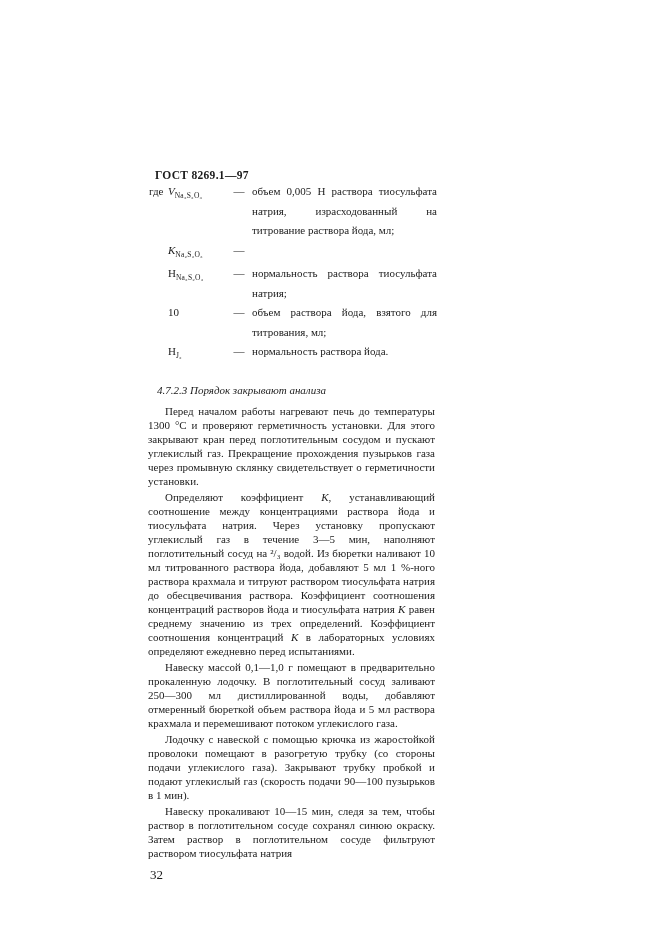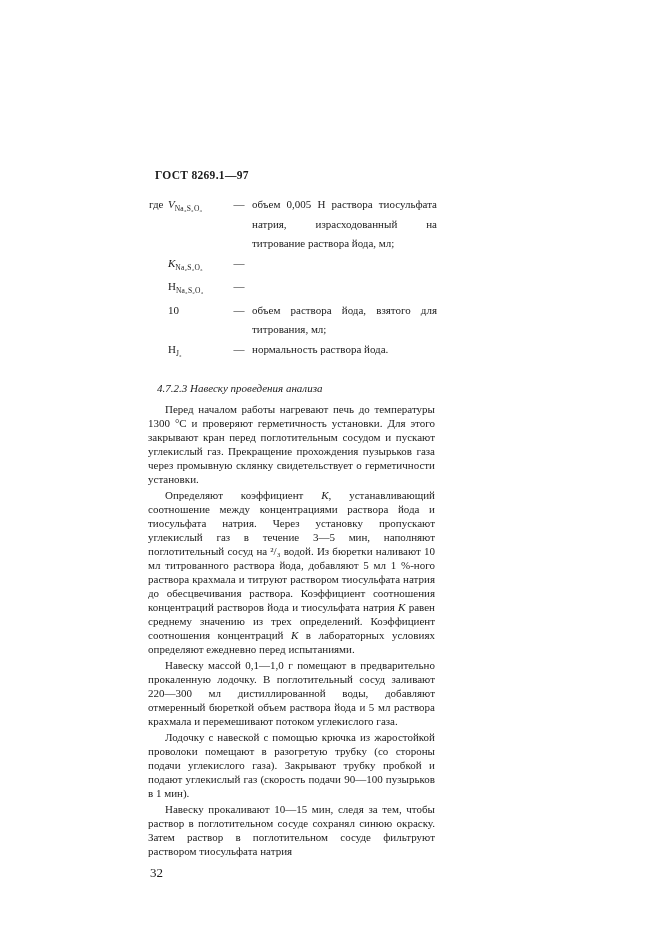--- a/index.html
+++ b/index.html
@@ -15,21 +15,20 @@
     overflow: hidden;
   }
   .doc-header {
     font-weight: bold;
     font-size: 11.5px;
     letter-spacing: 0.3px;
     margin: 0 0 0 9px;
     line-height: 14px;
   }
   .definitions {
-    margin-top: 13px;
     font-size: 11px;
     line-height: 19.5px;
   }
   .def-row { display: flex; }
   .def-intro { flex: 0 0 22px; padding-left: 3px; box-sizing: border-box; }
   .def-term { flex: 0 0 58px; white-space: nowrap; }
   .def-term sub { font-size: 7.5px; letter-spacing: 0.2px; }
   .term-italic { font-style: italic; }
   .def-dash { flex: 0 0 26px; text-align: center; }
   .def-text { flex: 1; text-align: justify; }
@@ -73,43 +72,44 @@
     <div class="def-row">
       <span class="def-intro"></span>
       <span class="def-term"><span class="term-italic">K</span><sub>Na₂S₂O₃</sub></span>
       <span class="def-dash">—</span>
     </div>
 
     <div class="def-row">
       <span class="def-intro"></span>
       <span class="def-term"><span>Н</span><sub>Na₂S₂O₃</sub></span>
       <span class="def-dash">—</span>
+      <span class="def-text">нормальность раствора тиосульфата натрия;</span>
     </div>
 
     <div class="def-row">
       <span class="def-intro"></span>
       <span class="def-term"><span>10</span><sub></sub></span>
       <span class="def-dash">—</span>
       <span class="def-text">объем раствора йода, взятого для титрования, мл;</span>
     </div>
 
     <div class="def-row">
       <span class="def-intro"></span>
       <span class="def-term"><span>Н</span><sub>J₂</sub></span>
       <span class="def-dash">—</span>
       <span class="def-text">нормальность раствора йода.</span>
     </div>
 
   </section>
 
-  <h3 class="section-heading">4.7.2.3 Навеску проведения анализа</h3>
+  <h3 class="section-heading">4.7.2.3 Порядок закрывают анализа</h3>
 
   <div class="paragraphs-wrap">
     <p class="body-paragraph"><span>Перед началом работы нагревают печь до температуры 1300 °С и проверяют герметичность установки. Для этого закрывают кран перед поглотительным сосудом и пускают углекислый газ. Прекращение прохождения пузырьков газа через промывную склянку свидетельствует о герметичности установки.</span></p>
     <p class="body-paragraph"><span>Определяют коэффициент </span><span class="seg-italic">К</span><span>, устанавливающий соотношение между концентрациями раствора йода и тиосульфата натрия. Через установку пропускают углекислый газ в течение 3—5 мин, наполняют поглотительный сосуд на ²/₃ водой. Из бюретки наливают 10 мл титрованного раствора йода, добавляют 5 мл 1 %-ного раствора крахмала и титруют раствором тиосульфата натрия до обесцвечивания раствора. Коэффициент соотношения концентраций растворов йода и тиосульфата натрия </span><span class="seg-italic">К</span><span> равен среднему значению из трех определений. Коэффициент соотношения концентраций </span><span class="seg-italic">К</span><span> в лабораторных условиях определяют ежедневно перед испытаниями.</span></p>
-    <p class="body-paragraph"><span>Навеску массой 0,1—1,0 г помещают в предварительно прокаленную лодочку. В поглотительный сосуд заливают 220—300 мл дистиллированной воды, добавляют отмеренный бюреткой объем раствора йода и 5 мл раствора крахмала и перемешивают потоком углекислого газа.</span></p>
+    <p class="body-paragraph"><span>Навеску массой 0,1—1,0 г помещают в предварительно прокаленную лодочку. В поглотительный сосуд заливают 250—300 мл дистиллированной воды, добавляют отмеренный бюреткой объем раствора йода и 5 мл раствора крахмала и перемешивают потоком углекислого газа.</span></p>
     <p class="body-paragraph"><span>Лодочку с навеской с помощью крючка из жаростойкой проволоки помещают в разогретую трубку (со стороны подачи углекислого газа). Закрывают трубку пробкой и подают углекислый газ (скорость подачи 90—100 пузырьков в 1 мин).</span></p>
     <p class="body-paragraph"><span>Навеску прокаливают 10—15 мин, следя за тем, чтобы раствор в поглотительном сосуде сохранял синюю окраску. Затем раствор в поглотительном сосуде фильтруют раствором тиосульфата натрия</span></p>
   </div>
 
   <div class="page-number">32</div>
 
 </div>
 
 </body></html>

